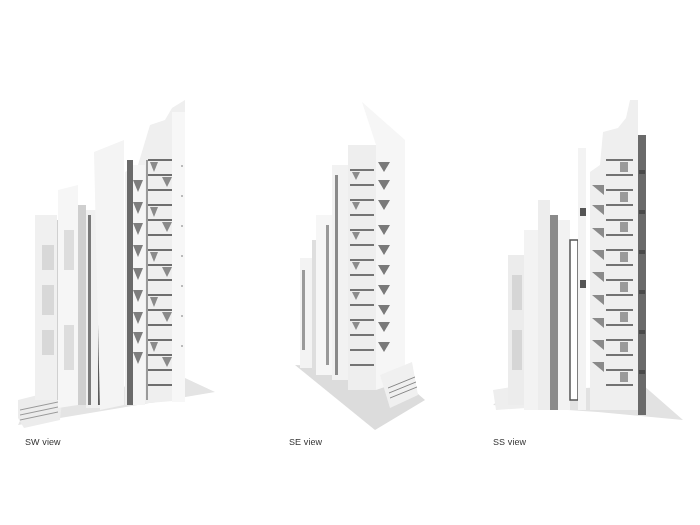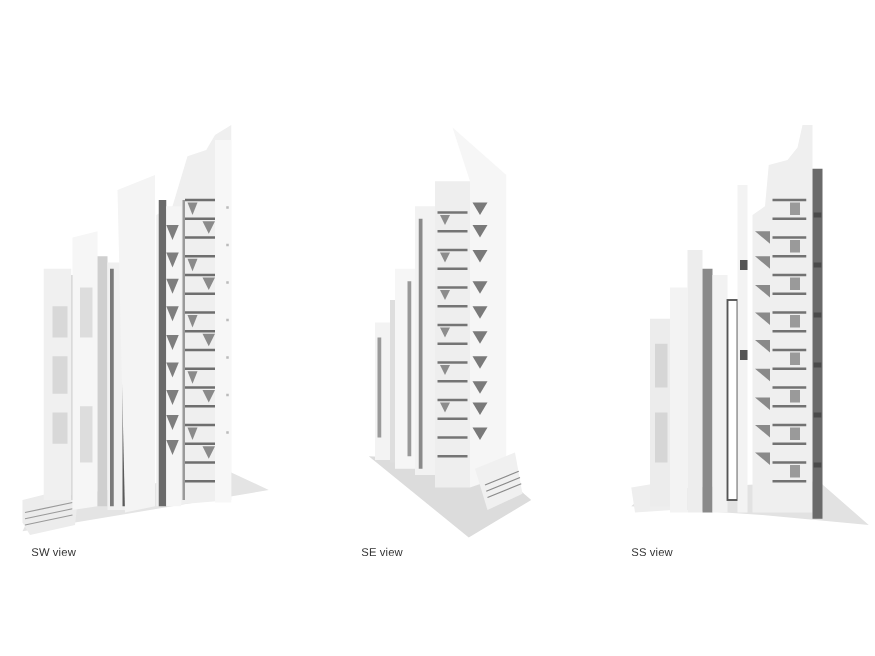--- a/index.html
+++ b/index.html
@@ -193,21 +193,21 @@
     </g>
 
     <g>
       <path d="M140 375 L172 362 L178 395 L150 408 Z" fill="#f0f0f0"></path>
       <path d="M148 388 L175 377 M149 393 L176 382 M150 398 L177 387" stroke="#8a8a8a" stroke-width="1"></path>
     </g>
   </svg>
   <div class="caption" style="left:49px;top:437px;">SE view</div>
 </div>
 
-<div class="view" style="left:460px;width:240px;height:457px;">
+<div class="view" style="left:448px;width:240px;height:457px;">
   <svg width="240" height="440" viewBox="0 0 240 440">
 
     <path d="M45 405 L150 412 L235 420 L195 385 L60 392 Z" fill="#e2e2e2"></path>
 
     <g>
       <path d="M45 390 L75 385 L78 408 L48 410 Z" fill="#eeeeee"></path>
     </g>
 
     <g>
       <rect x="60" y="255" width="16" height="150" fill="#ececec"></rect>

